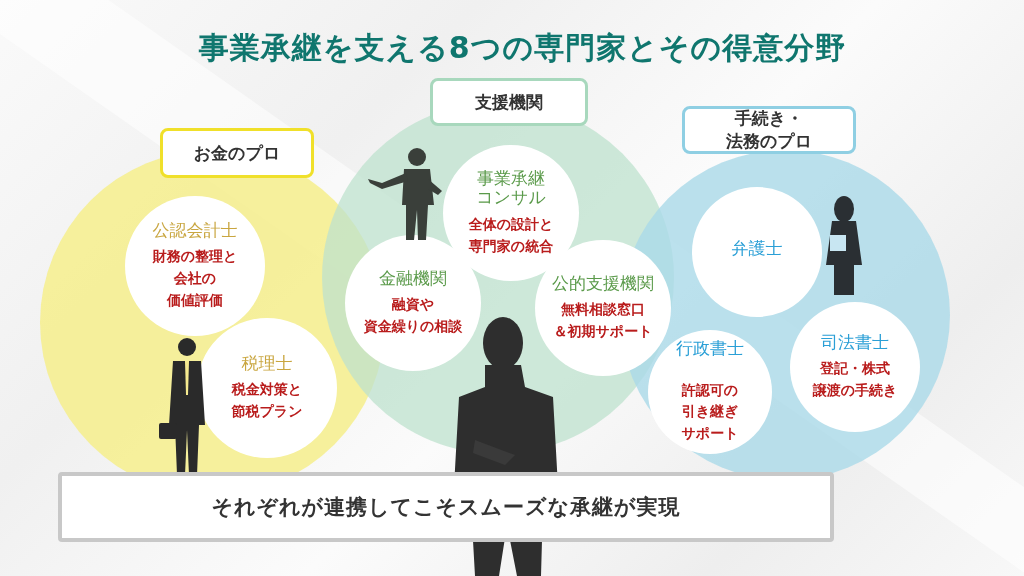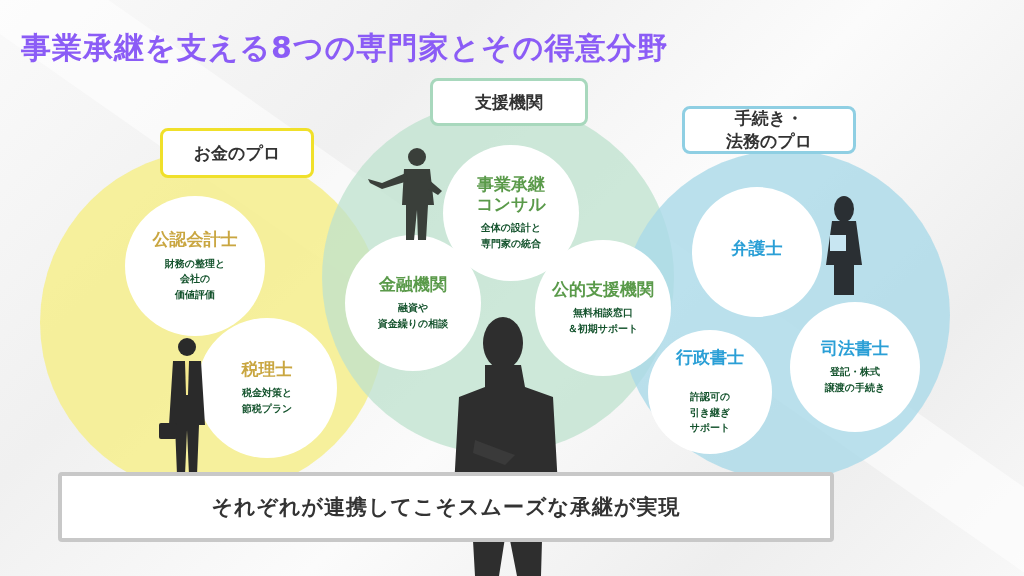--- a/index.html
+++ b/index.html
@@ -1,31 +1,31 @@
 <!DOCTYPE html>
 <html><head>
 <meta charset="utf-8">
 <style>
   html,body{margin:0;padding:0;}
   body{width:1024px;height:576px;overflow:hidden;position:relative;
     font-family:"DejaVu Sans","Liberation Sans",sans-serif;
     background:linear-gradient(135deg,#fafafa 0%,#f0f0f0 30%,#fbfbfb 55%,#eeeeee 80%,#f8f8f8 100%);}
   .bg-streak{position:absolute;background:rgba(255,255,255,0.55);transform:rotate(35deg);}
-  .title{position:absolute;left:0;right:0;top:28px;font-size:30px;font-weight:bold;color:#8b5cf6;letter-spacing:1px;padding-left:21px;}
+  .title{position:absolute;left:0;right:0;top:28px;text-align:center;font-size:30px;font-weight:bold;color:#0f766e;letter-spacing:1px;padding-left:21px;}
   .blob{position:absolute;border-radius:50%;}
   .blob.yellow{left:40px;top:150px;width:345px;height:345px;background:rgba(246,238,140,0.85);}
   .blob.green{left:322px;top:102px;width:352px;height:352px;background:rgba(190,225,205,0.75);}
   .blob.blue{left:620px;top:150px;width:330px;height:330px;background:rgba(170,218,232,0.8);}
   .cat{position:absolute;background:#fff;border-radius:8px;text-align:center;font-size:17px;font-weight:bold;color:#333;display:flex;align-items:center;justify-content:center;line-height:1.35;box-sizing:border-box;}
   .cat.yellow{border:3px solid #f0e02a;left:160px;top:128px;width:154px;height:50px;}
   .cat.green{border:3px solid #a8d8bd;left:430px;top:78px;width:158px;height:48px;}
   .cat.blue{border:3px solid #8fcfe3;left:682px;top:106px;width:174px;height:48px;}
   .pro{position:absolute;background:#fff;border-radius:50%;display:flex;flex-direction:column;align-items:center;justify-content:center;text-align:center;}
-  .pro .name{font-size:17px;font-weight:bold;line-height:1.15;margin-bottom:6px;}
-  .pro .desc{font-size:10px;font-weight:bold;color:#14532d;line-height:1.55;}
+  .pro .name{font-size:17px;font-weight:normal;line-height:1.15;margin-bottom:6px;}
+  .pro .desc{font-size:14px;font-weight:bold;color:#b91c1c;line-height:1.55;}
   .pro.y .name{color:#c9a640;}
   .pro.g .name{color:#5a9a4a;}
   .pro.b .name{color:#2a9fd6;}
   .silhouette{position:absolute;}
   .banner{position:absolute;left:58px;top:472px;width:776px;height:70px;background:#fff;border:4px solid #c8c8c8;border-radius:4px;box-sizing:border-box;display:flex;align-items:center;justify-content:center;font-size:21px;font-weight:bold;color:#333;letter-spacing:1px;}
 </style>
 </head>
 <body>
 
 <div class="bg-streak" style="left:-80px;top:60px;width:520px;height:90px;"></div>

